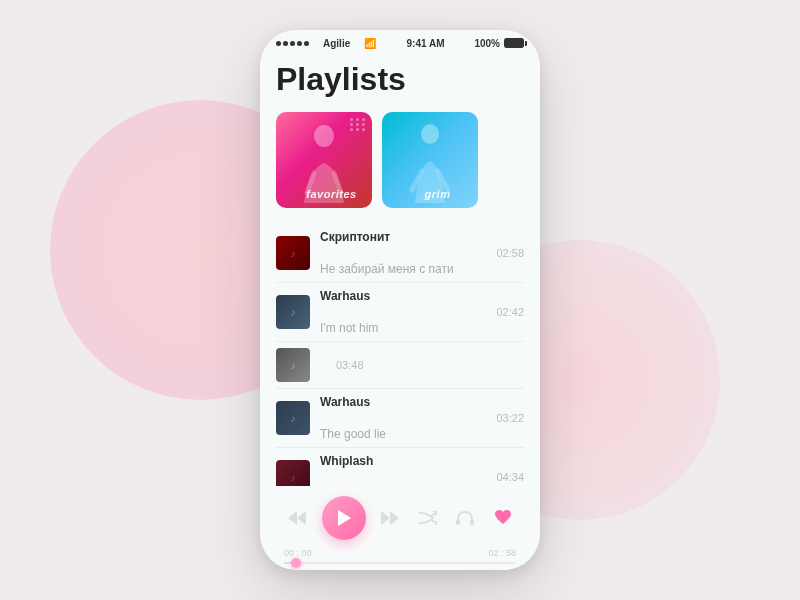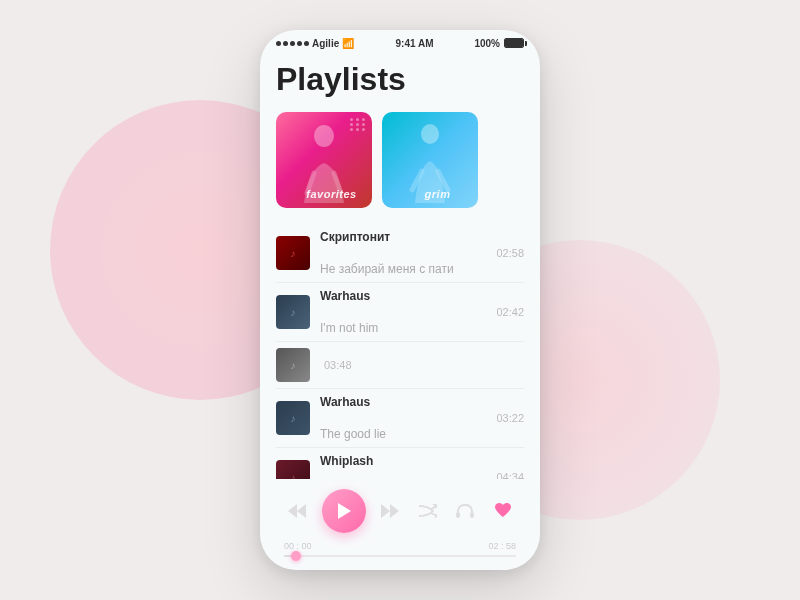--- a/index.html
+++ b/index.html
@@ -53,21 +53,21 @@
     .status-bar {
       display: flex;
       justify-content: space-between;
       align-items: center;
       padding: 8px 16px 4px;
       font-size: 10px;
       font-weight: 600;
       color: #333;
       flex-shrink: 0;
     }
-    .status-left { display: flex; align-items: center; gap: 3px; }
+    .status-left { display: flex; align-items: center; gap: 14px; }
     .status-dots { display: flex; gap: 2px; }
     .status-dot { width: 5px; height: 5px; border-radius: 50%; background: #333; }
     .wifi-icon { font-size: 10px; }
     .status-right { display: flex; align-items: flex-start; gap: 4px; }
     .battery {
       width: 20px; height: 10px;
       border: 1.5px solid #333;
       border-radius: 2px;
       position: relative;
       display: flex;
@@ -221,28 +221,28 @@
 
     .track-sub {
       font-size: 12px;
       color: #aaa;
       margin-top: 18px;
     }
 
     .track-duration {
       font-size: 11px;
       color: #bbb;
-      margin-left: 4px;
+      margin-left: 16px;
       flex-shrink: 0;
     }
 
     
     .player-controls {
       flex-shrink: 0;
-      padding: 10px 0 13px;
+      padding: 10px 0 6px;
     }
 
     .controls-row {
       display: flex;
       align-items: center;
       justify-content: space-between;
       padding: 0 8px;
       margin-bottom: 8px;
     }
 

